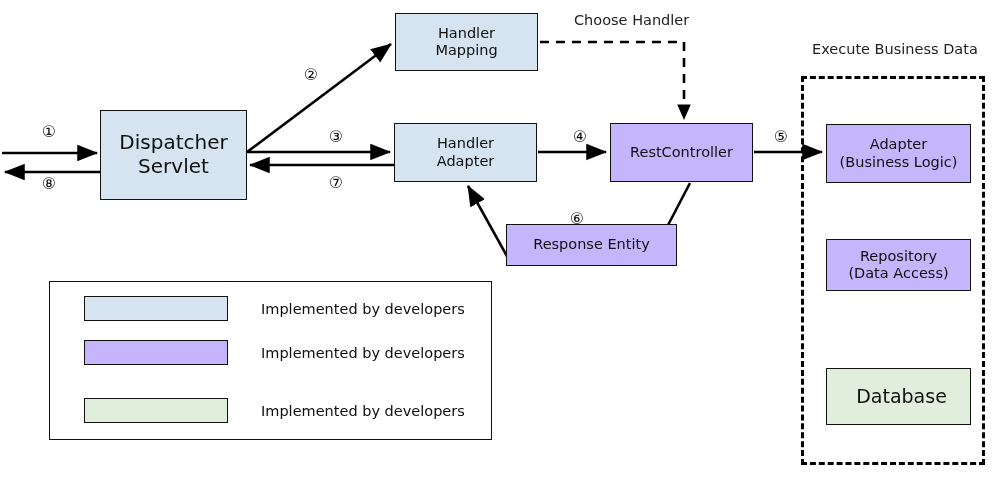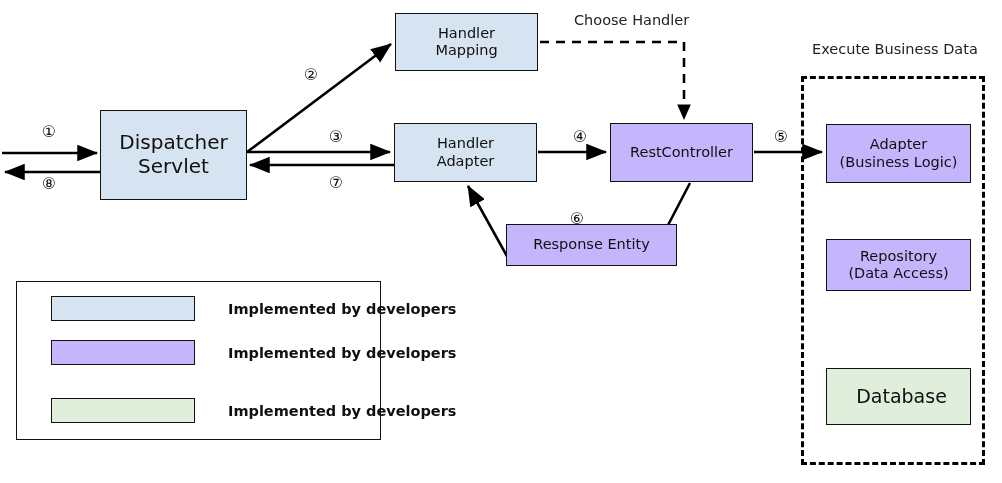--- a/index.html
+++ b/index.html
@@ -86,28 +86,27 @@
   .s8 { left: 38px;  top: 173px; }
   .s2 { left: 300px; top: 64px; }
   .s3 { left: 325px; top: 126px; }
   .s7 { left: 325px; top: 172px; }
   .s4 { left: 569px; top: 126px; }
   .s5 { left: 770px; top: 126px; }
   .s6 { left: 566px; top: 208px; }
 
   .legend-box {
     position: absolute;
-    left: 16px;
+    left: 49px;
     top: 281px;
-    width: 365px;
+    width: 443px;
     height: 159px;
     box-sizing: border-box;
     border: 1.6px solid #111111;
     background: #ffffff;
-    font-weight: bold;
   }
   .legend-row {
     position: absolute;
     left: 34px;
     display: flex;
     align-items: center;
   }
   .legend-row.r0 { top: 14px; }
   .legend-row.r1 { top: 58px; }
   .legend-row.r2 { top: 116px; }

